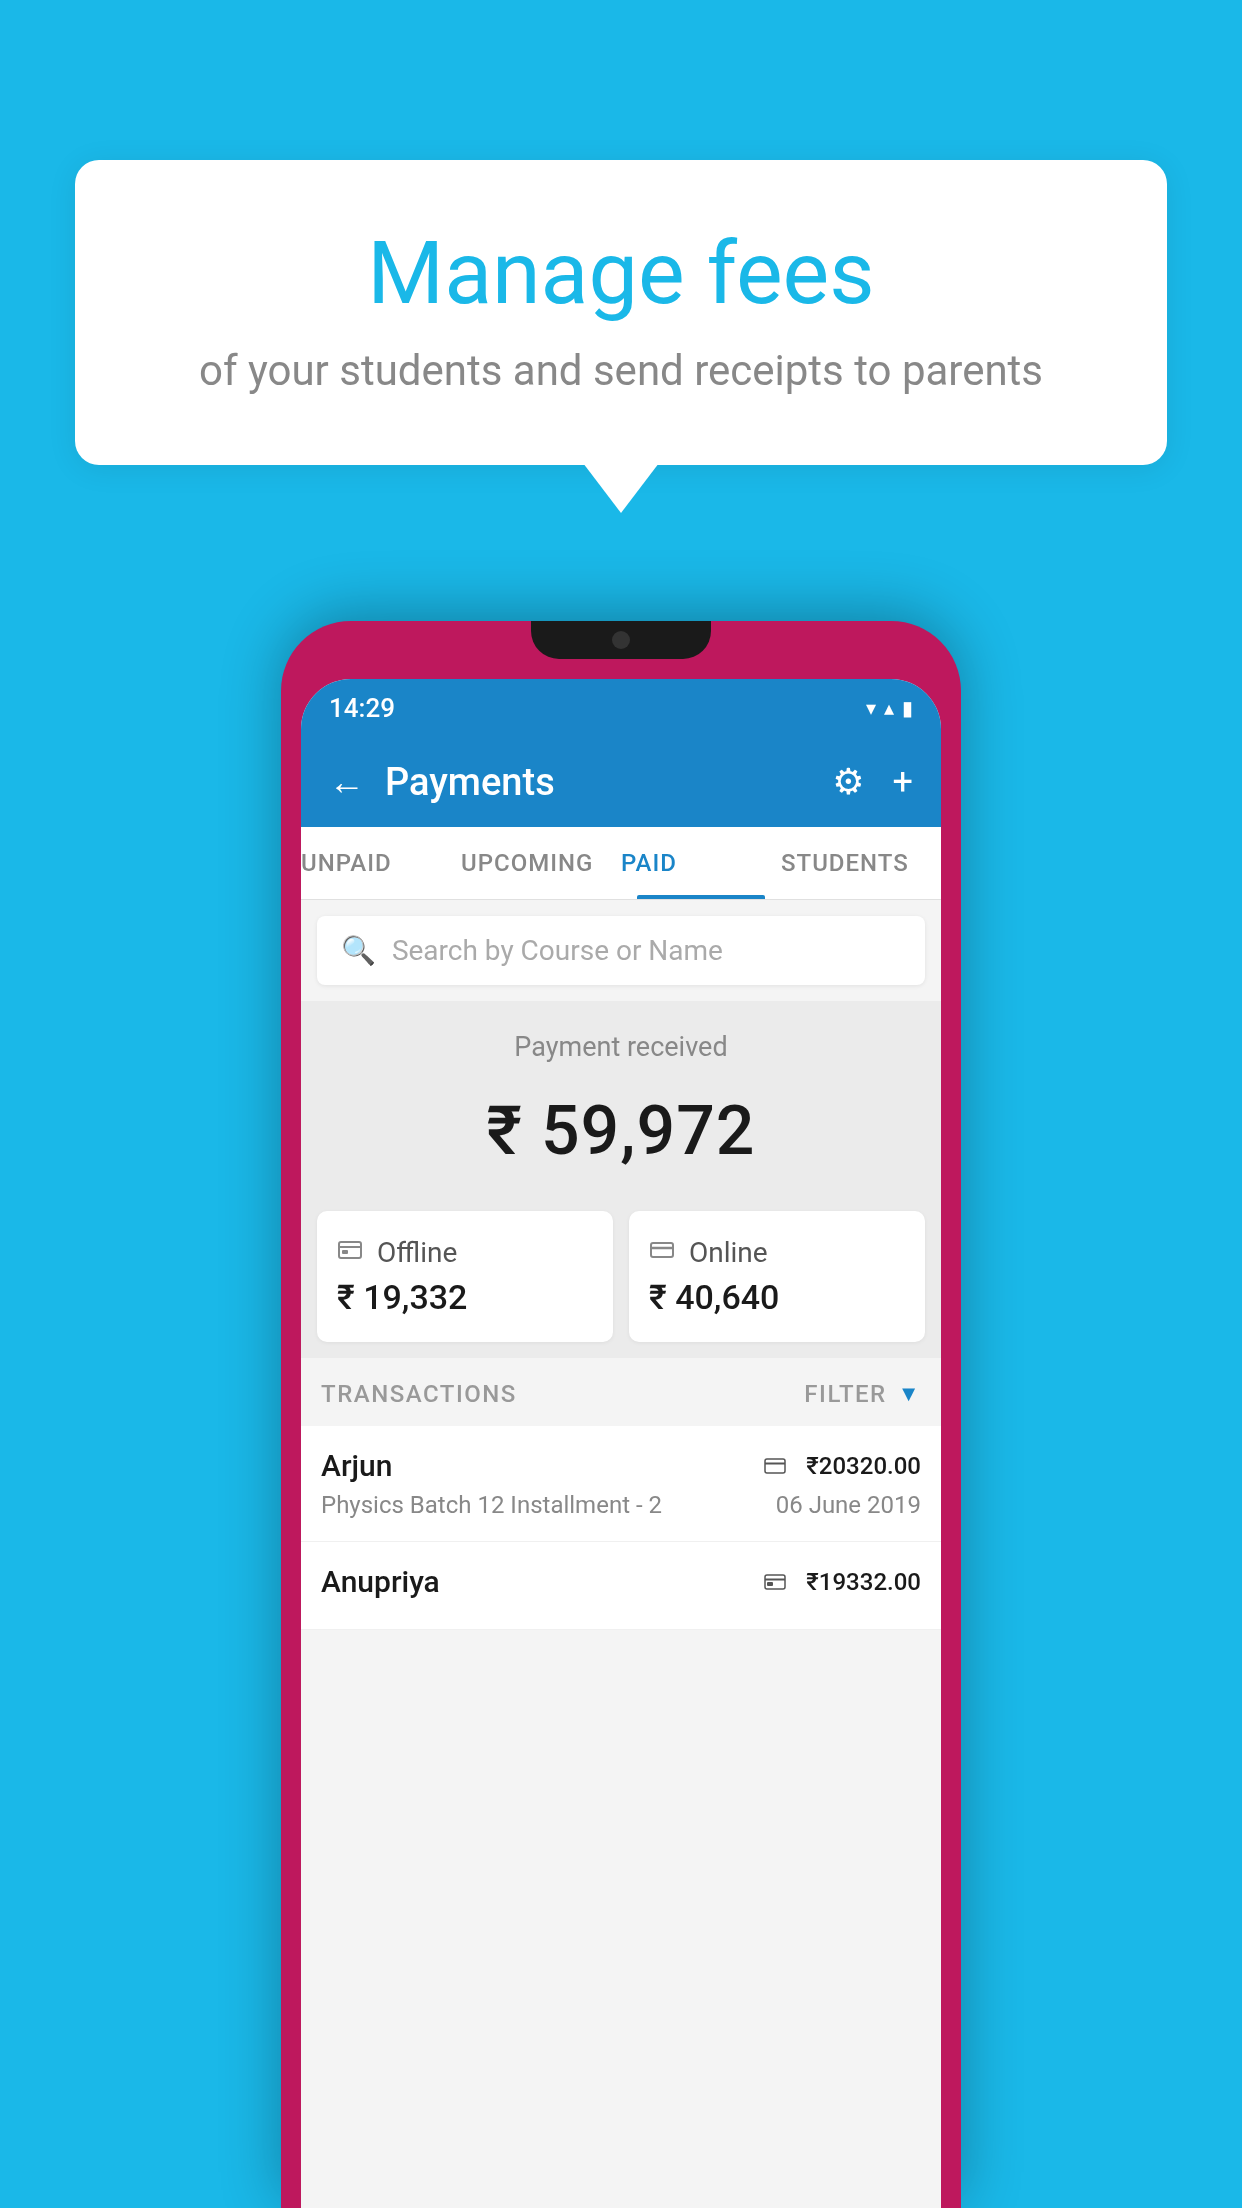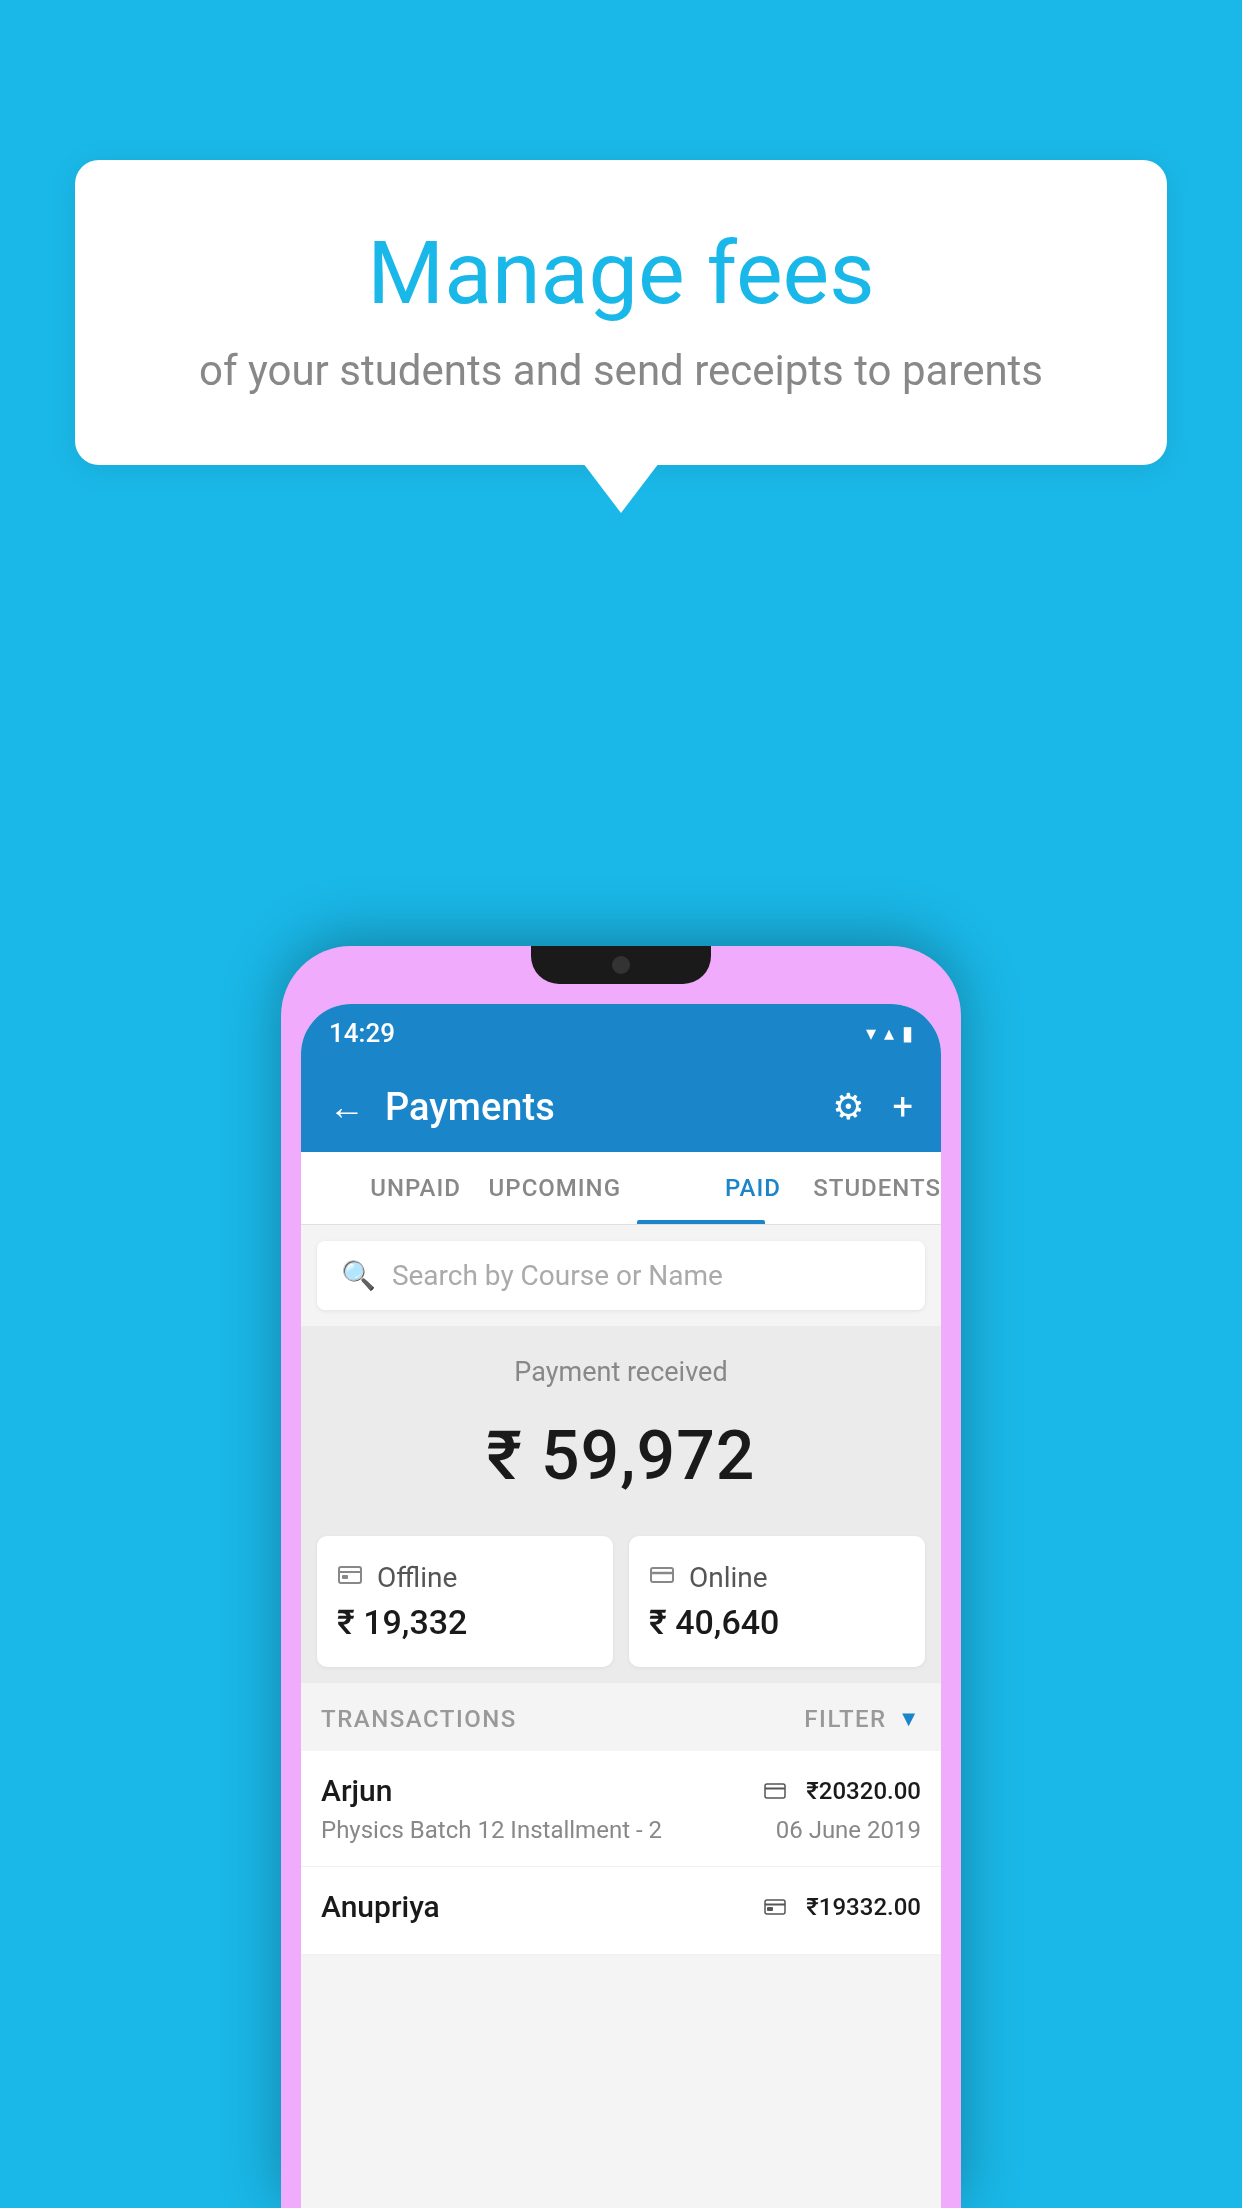--- a/index.html
+++ b/index.html
@@ -52,22 +52,22 @@
       font-weight: 400;
     }
 
     
     .phone-frame {
       position: absolute;
       bottom: 0;
       left: 50%;
       transform: translateX(-50%);
       width: 680px;
-      height: 1262px;
-      background: #f0abfc;
+      height: 1587px;
+      background: #be185d;
       border-radius: 70px 70px 0 0;
       overflow: hidden;
       box-shadow: 0 -8px 60px rgba(0,0,0,0.3);
     }
 
     
     .phone-notch {
       position: absolute;
       top: 0;
       left: 50%;
@@ -164,21 +164,21 @@
     
     .tabs {
       background: #fff;
       display: flex;
       border-bottom: 1px solid #e0e0e0;
       margin-top: 148px;
     }
 
     .tab {
       flex: 1;
-      text-align: right;
+      text-align: left;
       padding: 22px 0;
       font-size: 24px;
       font-weight: 500;
       color: #888;
       letter-spacing: 1px;
       position: relative;
     }
 
     .tab.active {
       color: #1a85c8;

